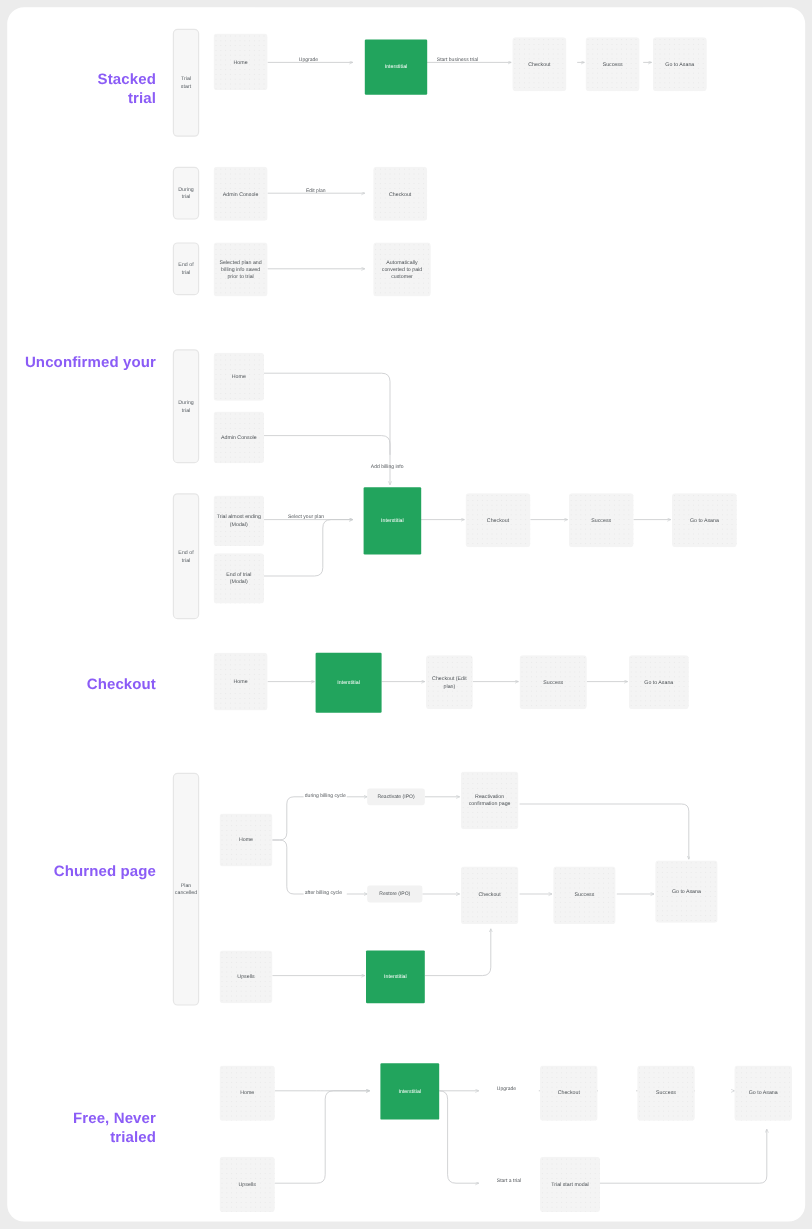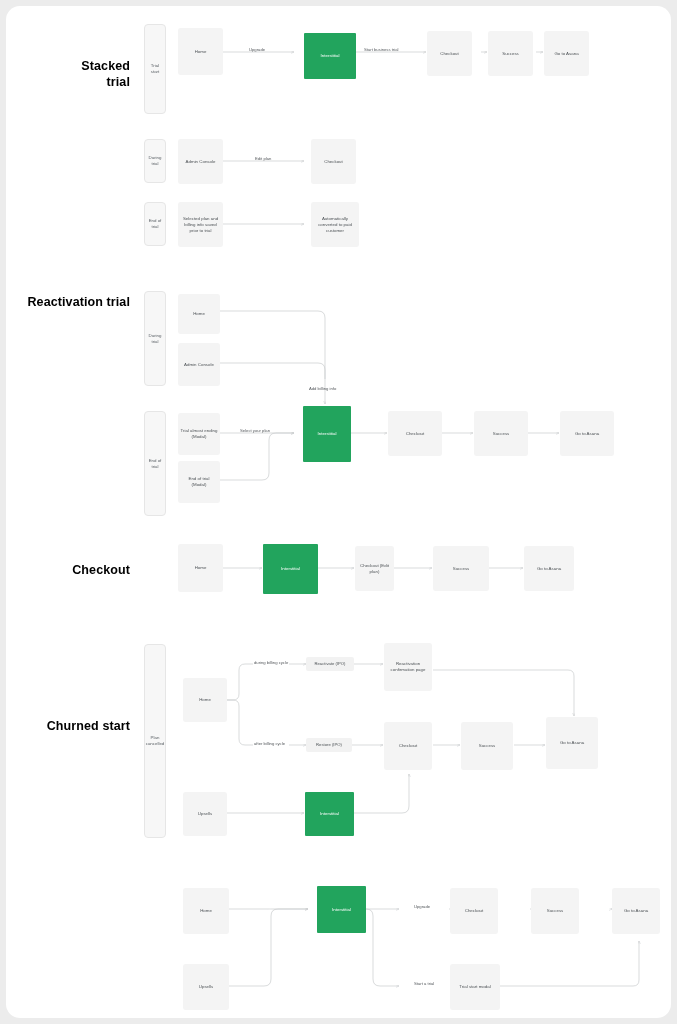--- a/index.html
+++ b/index.html
@@ -15,21 +15,21 @@
     width: 665px; height: 1012px;
     background: #ffffff;
     border-radius: 14px;
     overflow: hidden;
   }
   #stage { position: absolute; inset: 0; }
 
   
   .sec-label {
     position: absolute;
-    color: #000000;
+    color: #8b5cf6;
     font-size: 12.5px;
     font-weight: 700;
     line-height: 16px;
     letter-spacing: .1px;
     text-align: right;
     white-space: pre-line;
   }
 
   
   .lane {
@@ -202,21 +202,21 @@
       <span>Selected plan and
 billing info saved
 prior to trial</span>
     </div>
     <div class="node" style="left:305px; top:196px; width:48px; height:45px;">
       <span>Automatically
 converted to paid
 customer</span>
     </div>
 
-    <div class="sec-label" style="left:14px; top:288px; width:110px;">Reactivation trial</div>
+    <div class="sec-label" style="left:14px; top:288px; width:110px;">Unconfirmed your</div>
 
     <div class="lane" style="left:138px; top:285px; width:22px; height:95px;">
       <span>During
 trial</span>
     </div>
     <div class="node" style="left:172px; top:288px; width:42px; height:40px;">
       <span>Home</span>
     </div>
     <div class="node" style="left:172px; top:337px; width:42px; height:43px;">
       <span>Admin Console</span>
@@ -261,21 +261,21 @@
       <span>Checkout (Edit
 plan)</span>
     </div>
     <div class="node" style="left:427px; top:540px; width:56px; height:45px;">
       <span>Success</span>
     </div>
     <div class="node" style="left:518px; top:540px; width:50px; height:45px;">
       <span>Go to Asana</span>
     </div>
 
-    <div class="sec-label" style="left:20px; top:712px; width:104px;">Churned start</div>
+    <div class="sec-label" style="left:20px; top:712px; width:104px;">Churned page</div>
 
     <div class="lane" style="left:138px; top:638px; width:22px; height:194px;">
       <span>Plan
 cancelled</span>
     </div>
     <div class="node" style="left:177px; top:672px; width:44px; height:44px;">
       <span>Home</span>
     </div>
     <div class="pill" style="left:300px; top:651px; width:48px; height:14px;">
       <span>Reactivate (IPO)</span>
@@ -298,20 +298,22 @@
     </div>
     <div class="node" style="left:177px; top:786px; width:44px; height:44px;">
       <span>Upsells</span>
     </div>
     <div class="node green" style="left:299px; top:786px; width:49px; height:44px;">
       <span>Interstitial</span>
     </div>
     <div class="elabel" style="left:248px; top:654px;">during billing cycle</div>
     <div class="elabel" style="left:248px; top:735px;">after billing cycle</div>
 
+    <div class="sec-label" style="left:20px; top:918px; width:104px;">Free, Never
+trialed</div>
 
     <div class="node" style="left:177px; top:882px; width:46px; height:46px;">
       <span>Home</span>
     </div>
     <div class="node" style="left:177px; top:958px; width:46px; height:46px;">
       <span>Upsells</span>
     </div>
     <div class="node green" style="left:311px; top:880px; width:49px; height:47px;">
       <span>Interstitial</span>
     </div>

